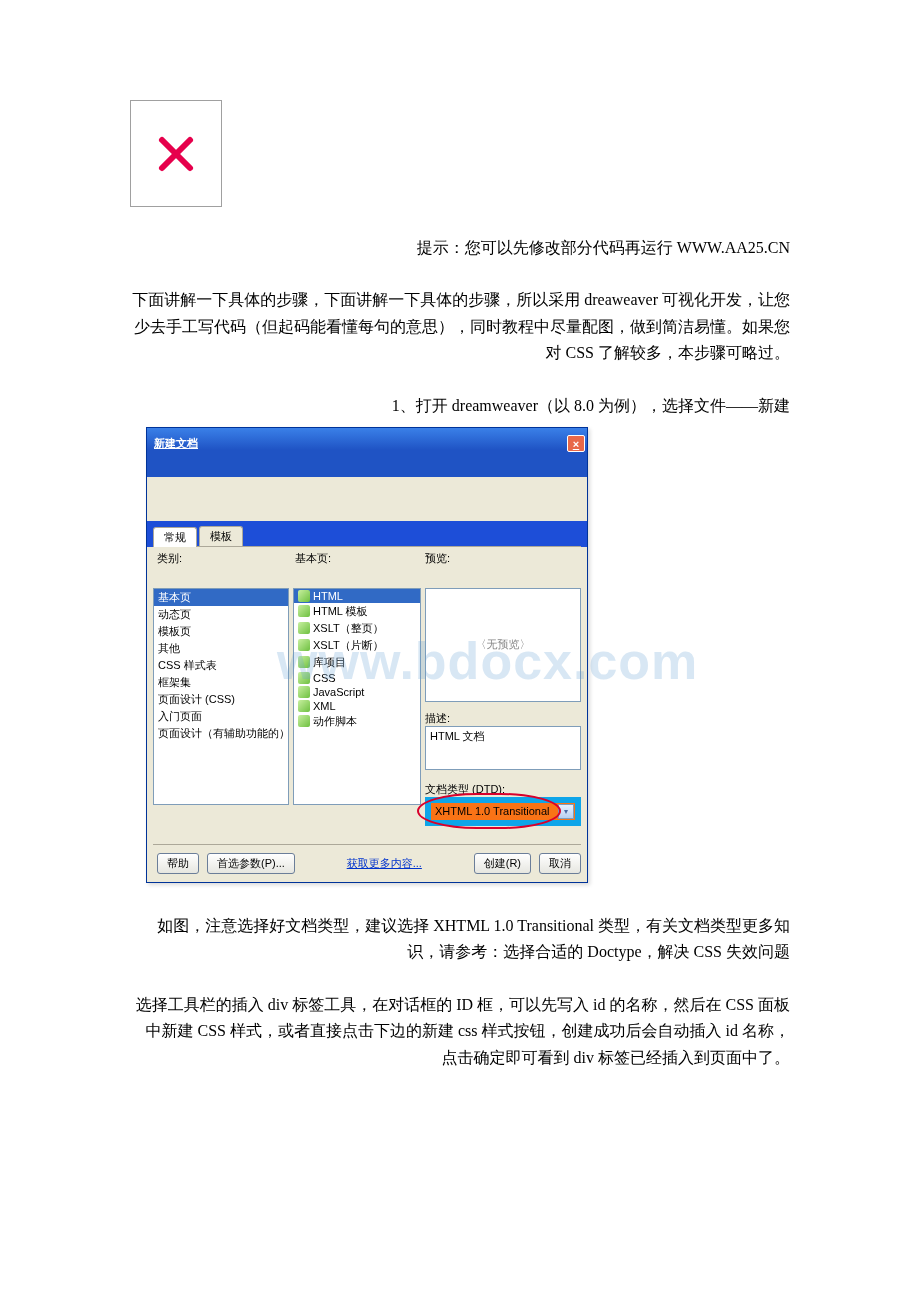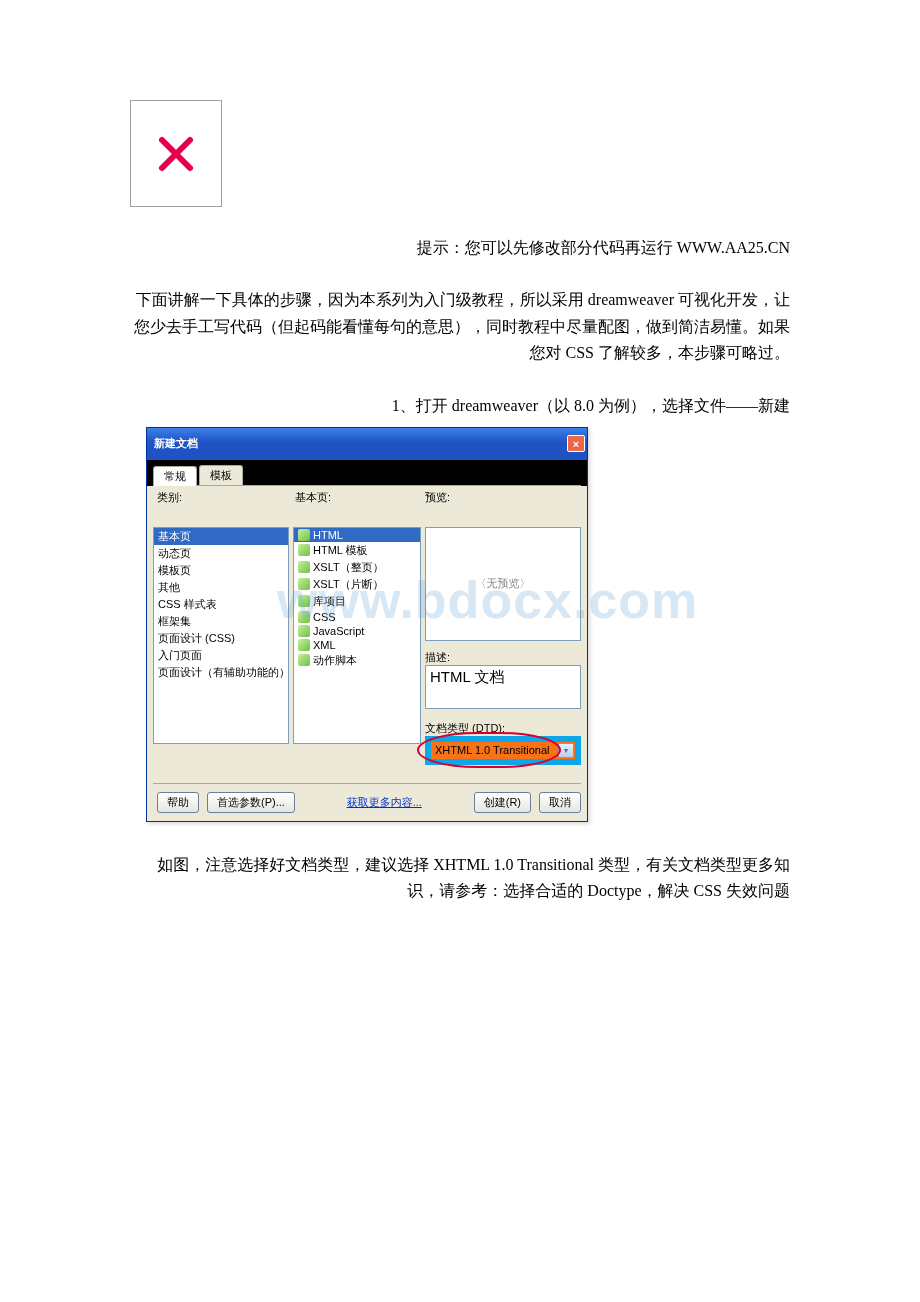--- a/index.html
+++ b/index.html
@@ -37,36 +37,38 @@
     box-shadow: 2px 2px 4px rgba(0,0,0,0.15);
     font-family: "SimSun", Tahoma, sans-serif;
   }
   .titlebar {
     height: 32px;
     background: linear-gradient(to bottom, #3a80e8 0%, #1f53c4 45%, #1f53c4 100%);
     color: #fff;
     display: flex;
     align-items: center;
     justify-content: space-between;
-    padding: 0 2px 0 7px;
+    padding: 0 2px 17px 7px;
     font-size: 11px;
     font-weight: bold;
+    text-decoration: underline;
   }
   .titlebar-close {
     width: 16px; height: 15px;
     background: #e86848;
     border: 1px solid #fff;
     border-radius: 2px;
     display:flex; align-items:center; justify-content:center;
     color:#fff; font-size:11px; font-weight:bold;
     font-family: Arial, sans-serif;
   }
   .tabs-row {
     padding: 5px 6px 0 6px;
-    background: #000000;
+    background: #1d4ed8;
+    margin-top: 44px;
   }
   .tabs {
     display: flex;
     border-bottom: 1px solid #aca899;
     font-size: 11px;
   }
   .tab {
     padding: 2px 10px;
     border: 1px solid #aca899;
     border-bottom: none;
@@ -124,21 +126,21 @@
     height: 112px;
     display:flex; align-items:center; justify-content:center;
     color: #888;
     font-size: 11px;
   }
   .desc-label { font-size: 11px; margin-top: 9px; }
   .desc-box {
     border: 1px solid #7f9db9;
     background: #fff;
     height: 38px;
-    font-size: 15px;
+    font-size: 11px;
     padding: 2px 4px;
   }
   .dtd-label { font-size: 11px; margin-top: 12px; }
   .dtd-select {
     border: 6px solid #0ea5e9;
     background: #f97316;
     height: 17px;
     display:flex; align-items:center; justify-content:space-between;
     padding: 0 1px 0 4px;
     font-size: 11px;
@@ -213,21 +215,21 @@
     <span class="red-x">
       <svg width="48" height="48" viewBox="0 0 48 48">
         <line x1="10" y1="10" x2="38" y2="38" stroke="#e6004c" stroke-width="6" stroke-linecap="round"></line>
         <line x1="38" y1="10" x2="10" y2="38" stroke="#e6004c" stroke-width="6" stroke-linecap="round"></line>
       </svg>
     </span>
   </div>
 
   <p>提示：您可以先修改部分代码再运行 WWW.AA25.CN</p>
 
-  <p>下面讲解一下具体的步骤，因为本系列为入门级教程，所以采用 dreamweaver 可视化开发，让您少去手工写代码（但起码能看懂每句的意思），同时教程中尽量配图，做到简洁易懂。如果您对 CSS 了解较多，本步骤可略过。</p>
+  <p>下面讲解一下具体的步骤，下面讲解一下具体的步骤，所以采用 dreaweaver 可视化开发，让您少去手工写代码（但起码能看懂每句的意思），同时教程中尽量配图，做到简洁易懂。如果您对 CSS 了解较多，本步骤可略过。</p>
 
   <p class="tight">1、打开 dreamweaver（以 8.0 为例），选择文件——新建</p>
 
   <div class="dialog-wrap">
     <div class="dialog">
       <div class="titlebar">
         <span>新建文档</span>
         <div class="titlebar-close">×</div>
       </div>
 
@@ -330,14 +332,15 @@
           <div class="xp-btn">创建(R)</div>
           <div style="width:8px"></div>
           <div class="xp-btn">取消</div>
         </div>
       </div>
     </div>
   </div>
 
   <p>如图，注意选择好文档类型，建议选择 XHTML 1.0 Transitional 类型，有关文档类型更多知识，请参考：选择合适的 Doctype，解决 CSS 失效问题</p>
 
+  <p>选择工具栏的插入 div 标签工具，在对话框的 ID 框，可以先写入 id 的名称，然后在 CSS 面板中新建 CSS 样式，或者直接点击下边的新建 css 样式按钮，创建成功后会自动插入 id 名称，点击确定即可看到 div 标签已经插入到页面中了。</p>
 
 </div>
 
 </body></html>

